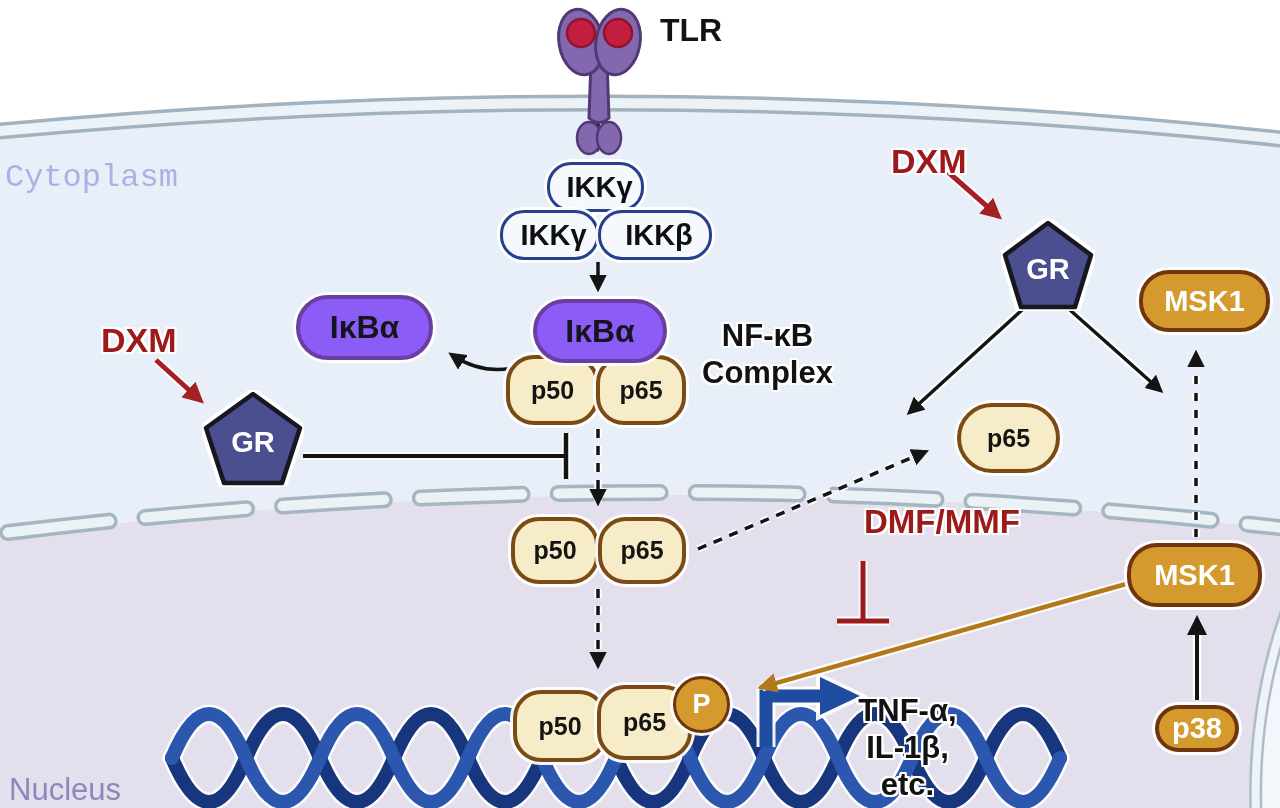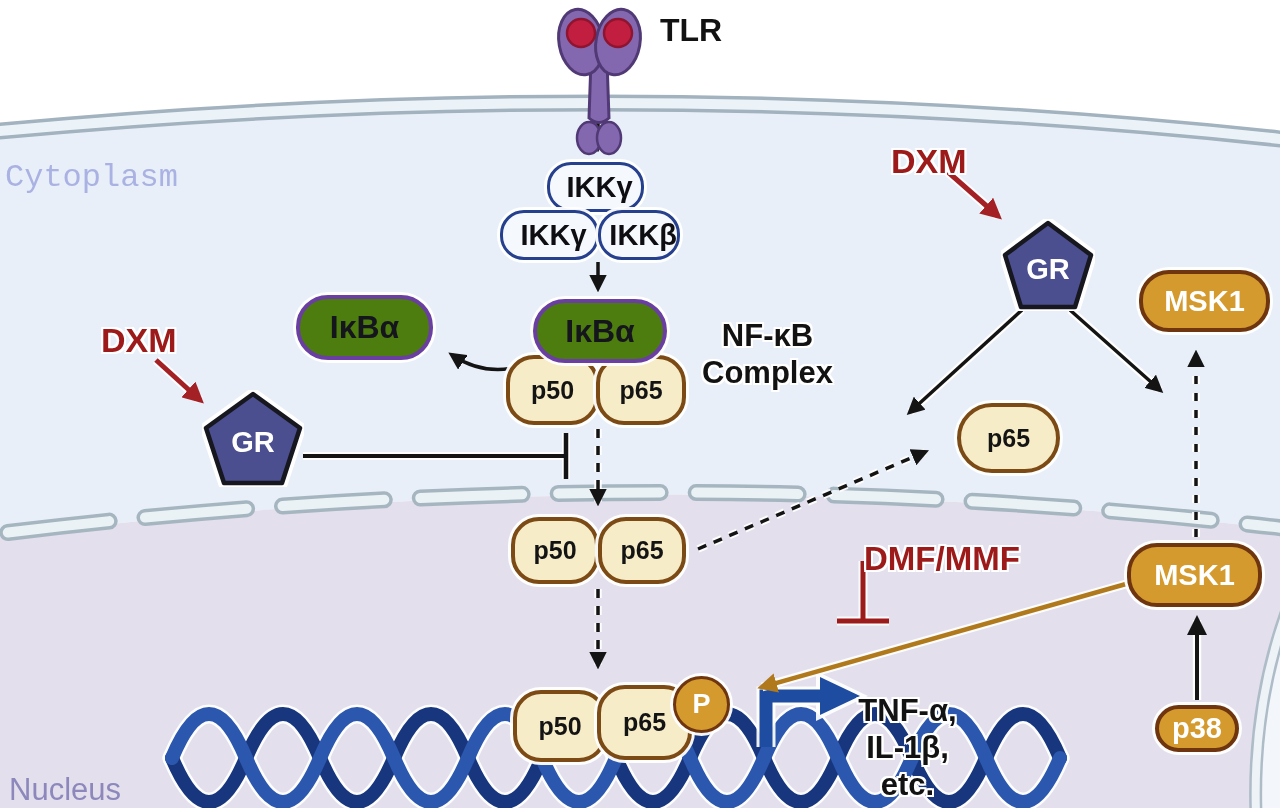--- a/index.html
+++ b/index.html
@@ -3,21 +3,21 @@
 <meta charset="utf-8">
 <style>
   html,body{margin:0;padding:0;background:#fff;}
   .stage{position:relative;width:1280px;height:808px;background:#ffffff;overflow:hidden;
          font-family:"Liberation Sans",sans-serif;}
   .stage svg.bg{position:absolute;left:0;top:0;z-index:0;}
   .node{position:absolute;z-index:3;display:flex;align-items:center;justify-content:center;
         box-sizing:border-box;box-shadow:0 0 0 3px rgba(255,255,255,.95);}
   .pill-ikk{background:#F5F9FE;border:3px solid #26408E;border-radius:24px;color:#0d0d12;
             font-size:29px;font-weight:600;padding-left:8px;}
-  .pill-purple{background:#4d7c0f;border:4px solid #6A3FA1;border-radius:32px;color:#15151d;
+  .pill-purple{background:#8b5cf6;border:4px solid #6A3FA1;border-radius:32px;color:#15151d;
             font-size:32px;font-weight:600;}
   .pill-cream{background:#F6ECC8;border:4px solid #7B4A15;border-radius:28px;color:#141414;
             font-size:25px;font-weight:700;}
   .pill-gold{background:#D49A2D;border:4px solid #6F350E;border-radius:30px;color:#fff;
             font-size:29px;font-weight:700;}
   .circle-gold{background:#D49A2D;border:3px solid #6F350E;border-radius:50%;color:#fff;
             font-size:27px;font-weight:700;}
   .penta{position:absolute;z-index:3;}
   .penta .cap{position:absolute;inset:0;display:flex;align-items:center;justify-content:center;
             padding-top:8px;color:#fff;font-size:29px;font-weight:700;}
@@ -136,21 +136,21 @@
       <ellipse cx="609" cy="138" rx="12" ry="16" fill="#8468AF" stroke="#503974" stroke-width="2.5"></ellipse>
     </g>
   </svg>
 
   <div class="node pill-ikk" style="left:547px;top:162px;width:97px;height:50px;">
     <span>IKKγ</span>
     </div>
   <div class="node pill-ikk" style="left:500px;top:210px;width:99px;height:50px;">
     <span>IKKγ</span>
     </div>
-  <div class="node pill-ikk" style="left:598px;top:210px;width:82px;height:50px;justify-content:flex-end;">
+  <div class="node pill-ikk" style="left:598px;top:210px;width:114px;height:50px;">
     <span>IKKβ</span>
     </div>
 
   <div class="node pill-cream" style="left:506px;top:355px;width:93px;height:70px;">
     <span>p50</span>
     </div>
   <div class="node pill-cream" style="left:596px;top:355px;width:90px;height:70px;">
     <span>p65</span>
     </div>
   <div class="node pill-purple" style="left:533px;top:299px;width:134px;height:64px;">
@@ -206,21 +206,21 @@
     <span>p38</span>
     </div>
 
   <div class="lbl lbl-title halo" style="left:660px;top:12px;">TLR</div>
   <div class="lbl lbl-complex halo" style="left:695px;top:317px;">
     <span style="display:block;">NF-κB</span>
     <span style="display:block;">Complex</span>
   </div>
   <div class="lbl lbl-drug halo" style="left:101px;top:309px;">DXM</div>
   <div class="lbl lbl-drug halo" style="left:891px;top:130px;">DXM</div>
-  <div class="lbl lbl-drug halo" style="left:820px;top:528px;font-size:33px;padding-left:44px;">DMF/MMF</div>
+  <div class="lbl lbl-drug halo" style="left:820px;top:491px;font-size:33px;padding-left:44px;">DMF/MMF</div>
   <div class="lbl lbl-out halo" style="left:845px;top:692px;">
     <span style="display:block;">TNF-α,</span>
     <span style="display:block;">IL-1β,</span>
     <span style="display:block;">etc.</span>
   </div>
   <div class="lbl lbl-region-cyt" style="left:5px;top:160px;font-family:Liberation Mono, monospace;">Cytoplasm</div>
   <div class="lbl lbl-region-nuc" style="left:9px;top:760px;">Nucleus</div>
 
 </div>
 

